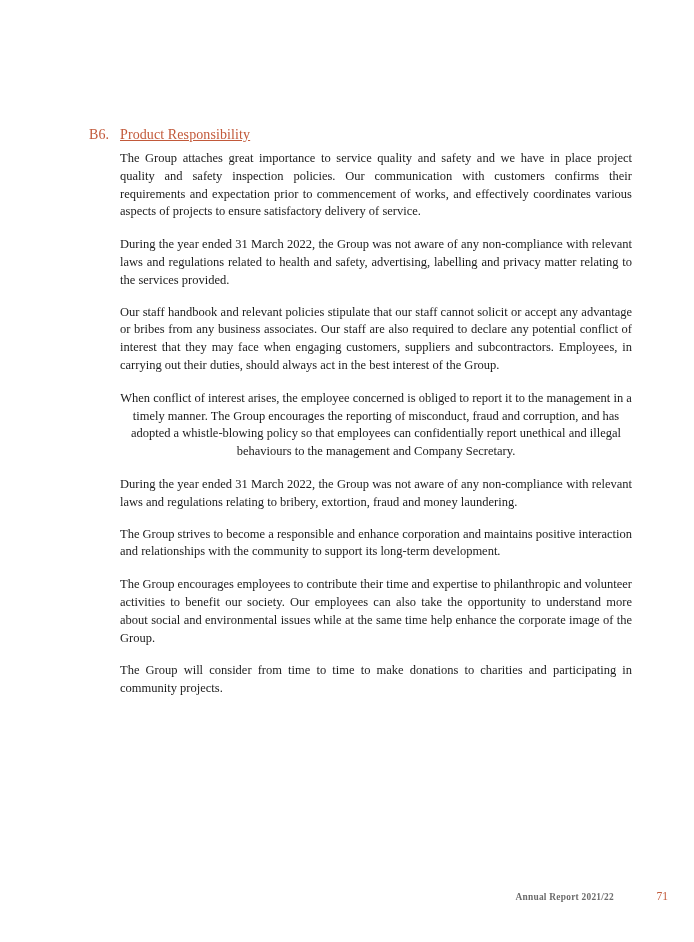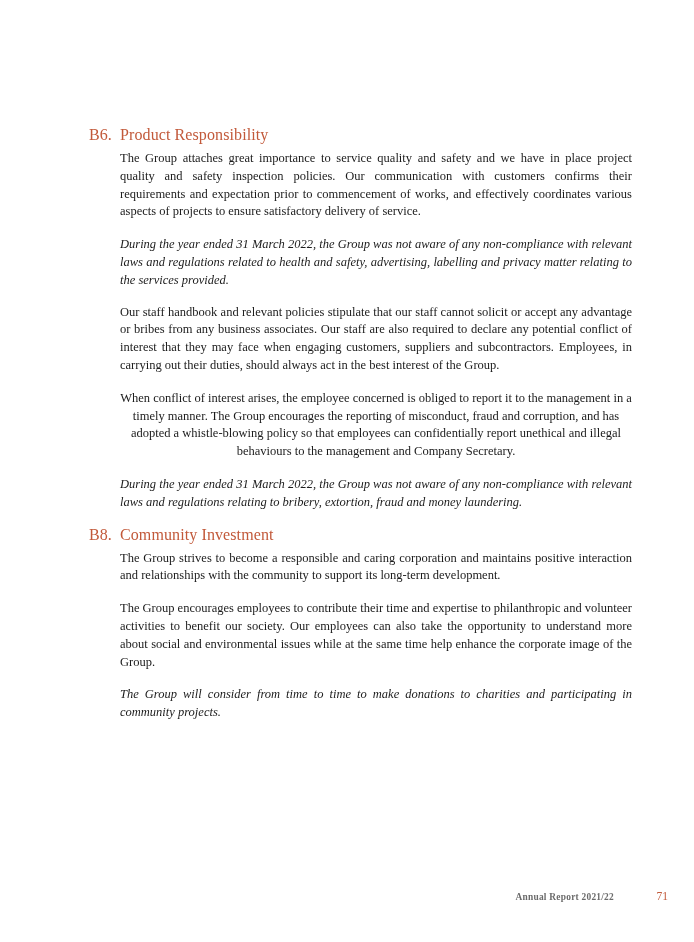--- a/index.html
+++ b/index.html
@@ -30,25 +30,26 @@
     position: relative;
     margin-bottom: 14px;
   }
   .section:last-of-type {
     margin-bottom: 0;
   }
   .sec-head {
     position: relative;
     display: block;
     color: #c2593a;
-    font-size: 16px;
+    font-size: 14px;
     line-height: 17px;
     letter-spacing: 0.1px;
     margin-bottom: 1px;
     white-space: nowrap;
+    text-decoration: underline;
   }
   .sec-num {
     display: inline-block;
     width: 31px;
     color: #c2593a;
   }
   .sec-title {
     color: #c2593a;
   }
   .body-wrap {
@@ -58,21 +59,20 @@
     margin: 7px 0 15px 0;
     color: #1b1b1b;
     font-size: 12.5px;
     line-height: 17.8px;
     text-align: justify;
     text-justify: inter-word;
     hyphens: none;
   }
   p.para.last {
     margin-bottom: 0;
-    font-style: italic;
   }
   p.para.left {
     text-align: center;
   }
   
   .footer {
     position: absolute;
     left: 4px;
     top: 890px;
     width: 688px;
@@ -119,25 +119,22 @@
 
     <div class="section">
       <div class="body-wrap">
         <p class="para">Our staff handbook and relevant policies stipulate that our staff cannot solicit or accept any advantage or bribes from any business associates. Our staff are also required to declare any potential conflict of interest that they may face when engaging customers, suppliers and subcontractors. Employees, in carrying out their duties, should always act in the best interest of the Group.</p>
         <p class="para left">When conflict of interest arises, the employee concerned is obliged to report it to the management in a timely manner. The Group encourages the reporting of misconduct, fraud and corruption, and has adopted a whistle-blowing policy so that employees can confidentially report unethical and illegal behaviours to the management and Company Secretary.</p>
         <p class="para last">During the year ended 31 March 2022, the Group was not aware of any non-compliance with relevant laws and regulations relating to bribery, extortion, fraud and money laundering.</p>
       </div>
     </div>
 
     <div class="section">
-      <div class="sec-head">
-        <span class="sec-num">B8.</span><span class="sec-title">Community Investment</span>
-      </div>
       <div class="body-wrap">
-        <p class="para">The Group strives to become a responsible and caring corporation and maintains positive interaction and relationships with the community to support its long-term development.</p>
+        <p class="para">The Group strives to become a responsible and enhance corporation and maintains positive interaction and relationships with the community to support its long-term development.</p>
         <p class="para">The Group encourages employees to contribute their time and expertise to philanthropic and volunteer activities to benefit our society. Our employees can also take the opportunity to understand more about social and environmental issues while at the same time help enhance the corporate image of the Group.</p>
         <p class="para last">The Group will consider from time to time to make donations to charities and participating in community projects.</p>
       </div>
     </div>
 
   </div>
 
   <div class="footer">
     <div class="footer-label">Annual Report 2021/22</div>
     <div class="footer-pagenum">71</div>

